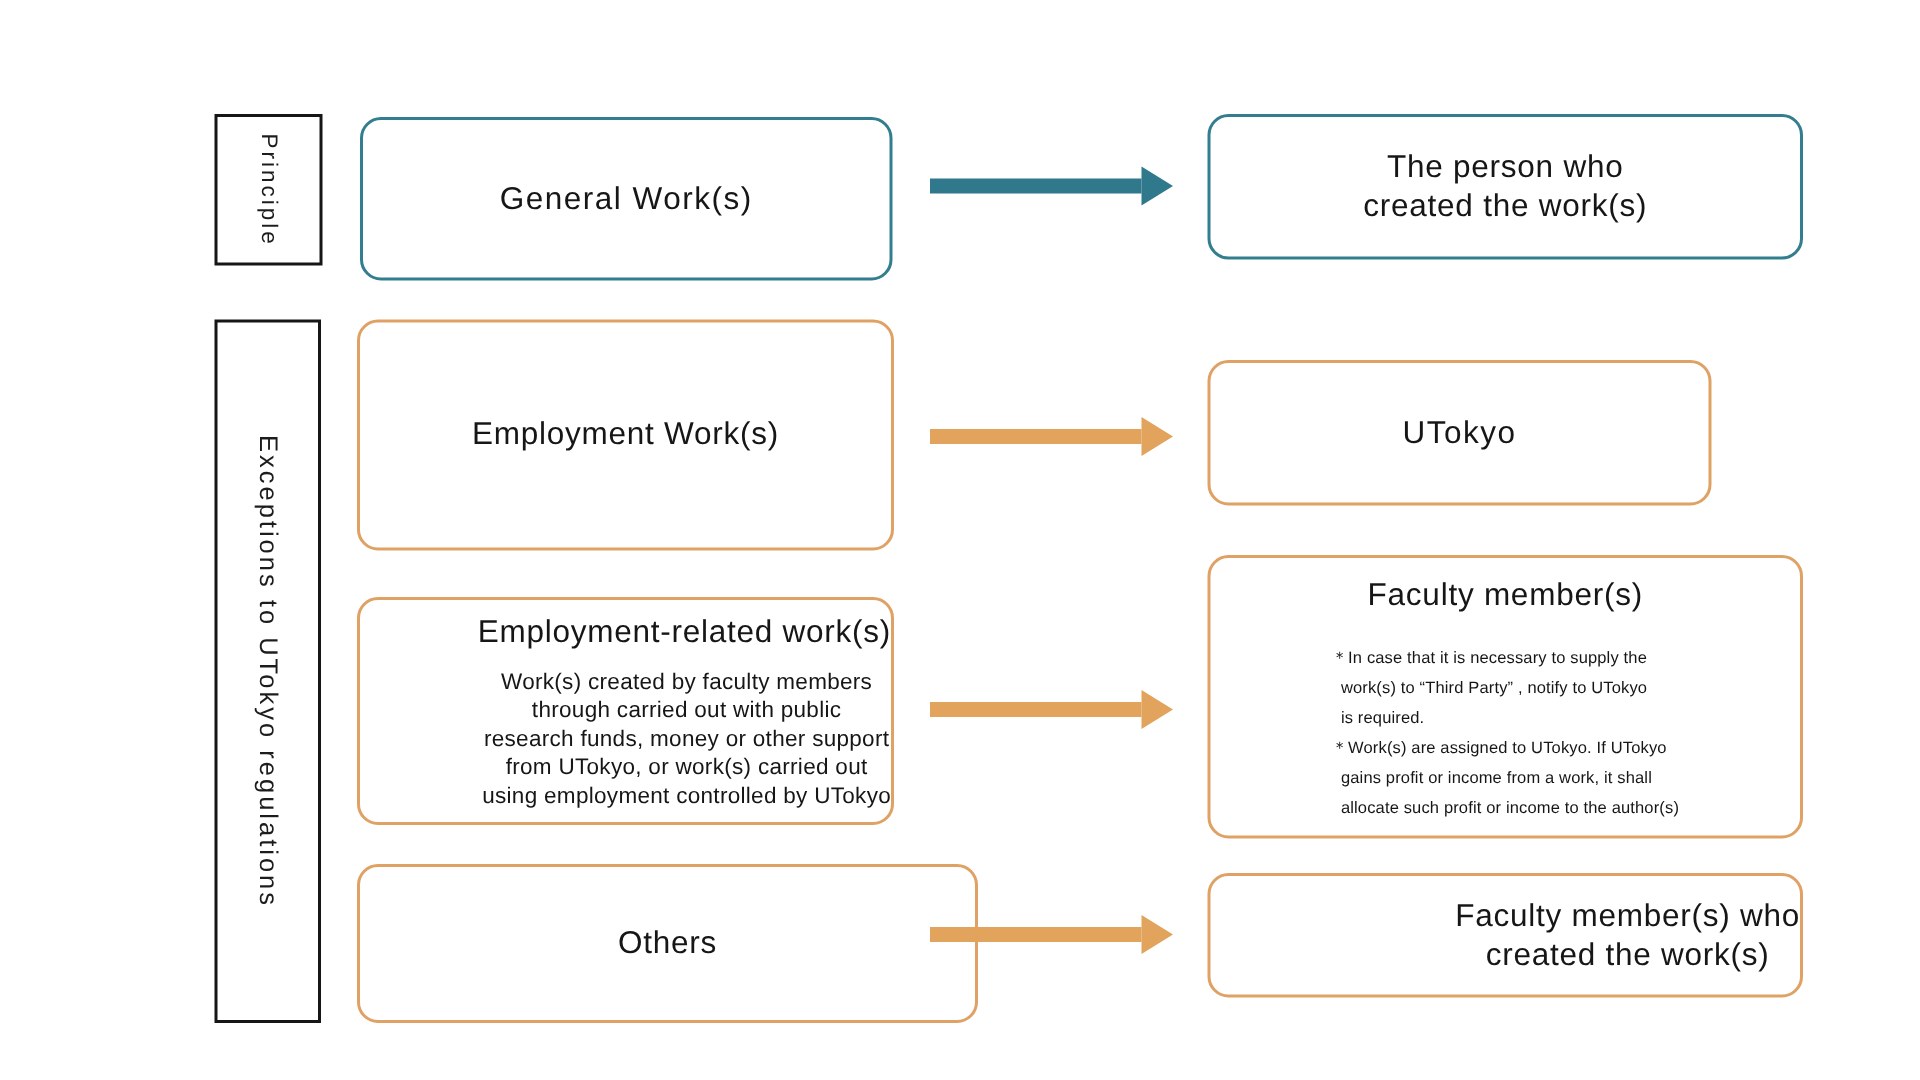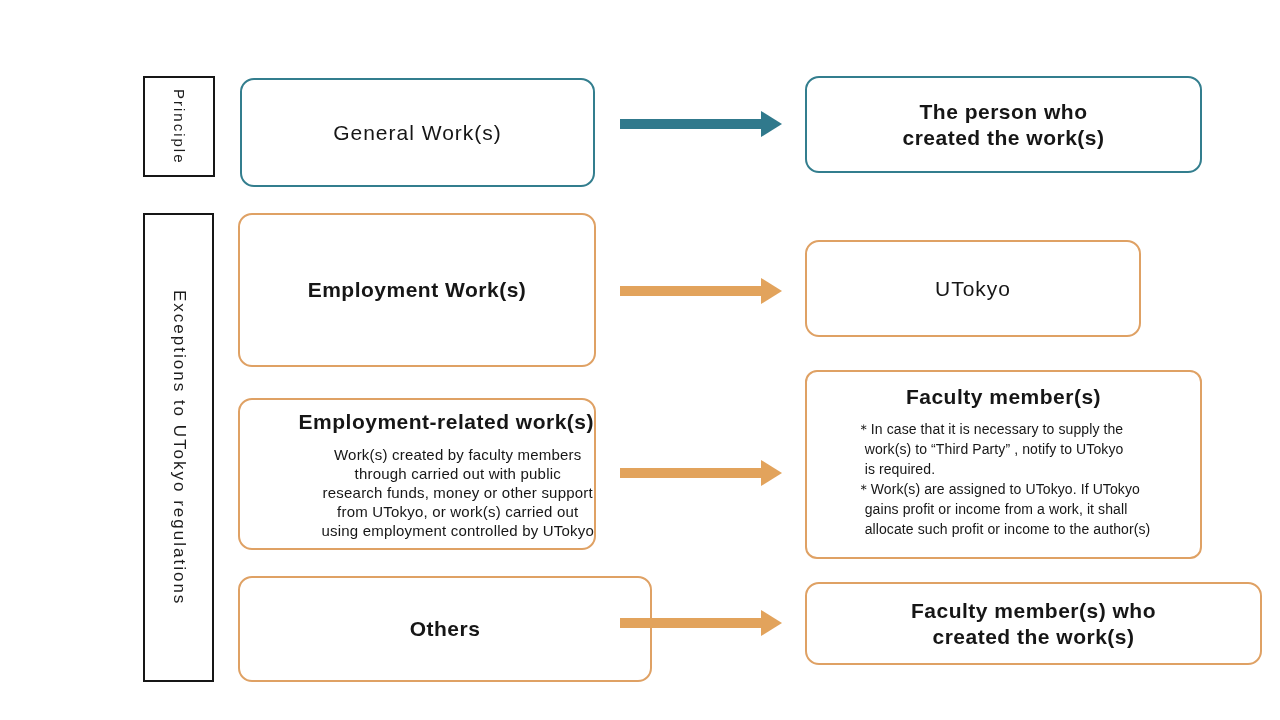--- a/index.html
+++ b/index.html
@@ -42,64 +42,64 @@
     justify-content: center;
   }
   .vlabel .vtext {
     writing-mode: vertical-rl;
     white-space: nowrap;
     letter-spacing: 2px;
     color: #1c1c1c;
   }
 
   .title {
-    font-weight: bold;
+    font-weight: normal;
     font-size: 21px;
     line-height: 26px;
     letter-spacing: 0.5px;
     white-space: pre-line;
   }
   .title-regular {
     font-weight: normal;
     font-size: 21px;
     line-height: 26px;
     letter-spacing: 1px;
     white-space: pre-line;
   }
   .desc {
     font-size: 15px;
     line-height: 19px;
     letter-spacing: 0.2px;
     white-space: pre-line;
     margin-top: 10px;
   }
   .bullets {
-    font-size: 14px;
+    font-size: 11px;
     line-height: 20px;
     letter-spacing: 0.1px;
     white-space: pre-wrap;
     text-align: left;
-    margin-top: 9px;
+    margin-top: 19px;
   }
 
   
   #label-principle  { left: 143px; top: 76px;  width: 72px;  height: 101px; }
   #label-principle .vtext { font-size: 15px; }
   #label-exceptions { left: 143px; top: 213px; width: 71px;  height: 469px; }
   #label-exceptions .vtext { font-size: 17px; }
 
   #box-general     { left: 240px; top: 78px;  width: 355px; height: 109px; }
   #box-person      { left: 805px; top: 76px;  width: 397px; height: 97px; }
   #box-employment  { left: 238px; top: 213px; width: 358px; height: 154px; }
   #box-utokyo      { left: 805px; top: 240px; width: 336px; height: 97px; }
   #box-emp-related { left: 238px; top: 398px; width: 358px; height: 152px; align-items: flex-end; }
   #box-faculty     { left: 805px; top: 370px; width: 397px; height: 189px;
-                     justify-content: flex-start; padding: 12px 4px 0 4px; border-radius: 12px; }
+                     justify-content: flex-start; padding: 12px 4px 0 4px; }
   #box-others      { left: 238px; top: 576px; width: 414px; height: 106px; }
-  #box-faculty-who { left: 805px; top: 582px; width: 457px; height: 83px; }
+  #box-faculty-who { left: 805px; top: 582px; width: 397px; height: 83px; align-items: flex-end; }
 
   
   .arrow {
     position: absolute;
     width: 162px;
     height: 26px;
   }
   .arrow .shaft {
     position: absolute;
     left: 0;

